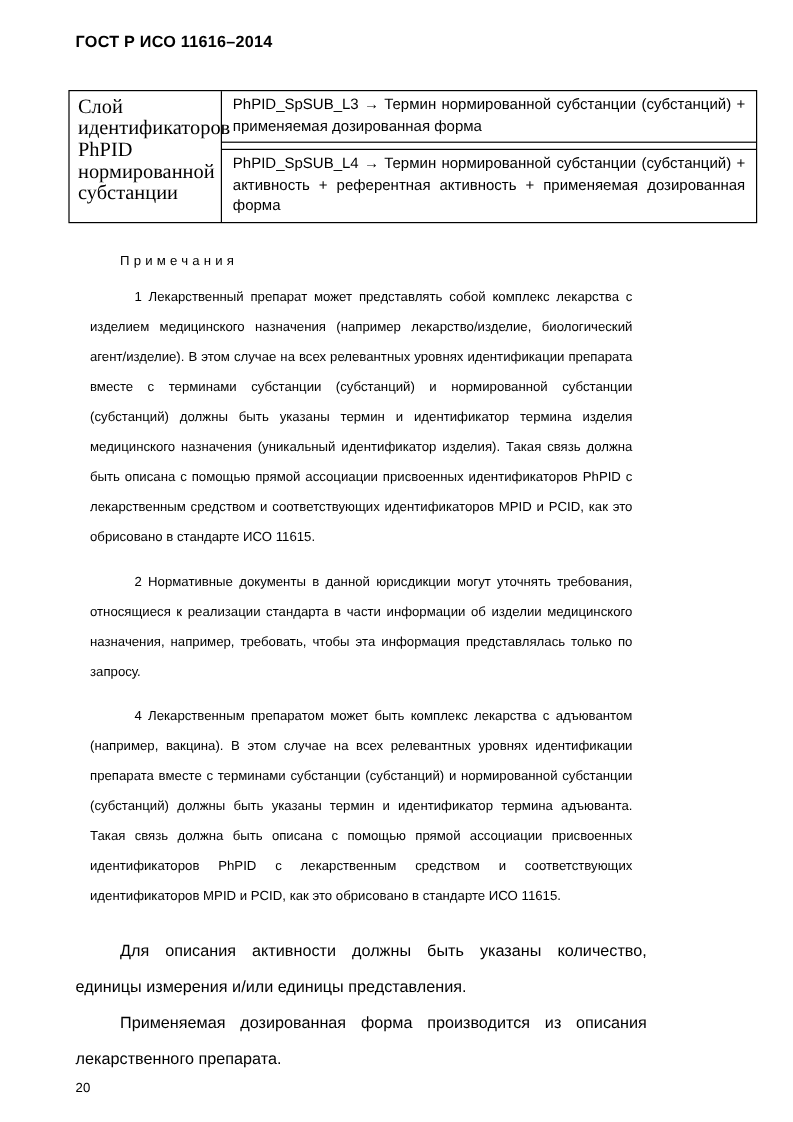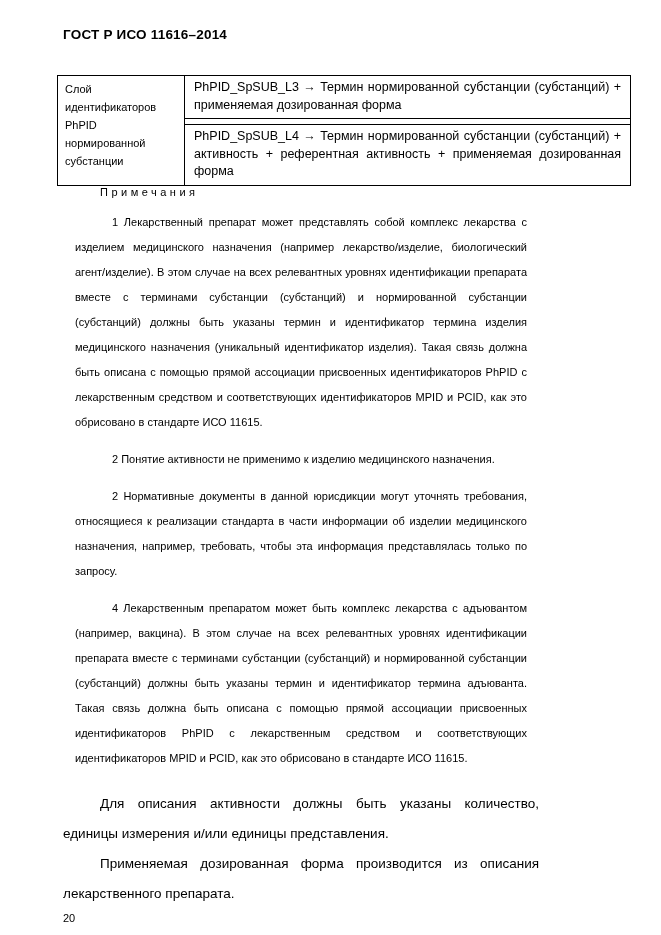--- a/index.html
+++ b/index.html
@@ -34,22 +34,23 @@
     margin-left: -6px;
     border: 1.5px solid #000;
     box-sizing: border-box;
   }
   .id-table .label-cell {
     width: 127px;
     flex: 0 0 127px;
     border-right: 1.5px solid #000;
     box-sizing: border-box;
     padding: 4px 6px 4px 7px;
-    font-size: 11px;
+    font-size: 17px;
     line-height: 18px;
+    font-family: Liberation Serif, serif;
   }
   .id-table .rows-col {
     flex: 1 1 auto;
     display: flex;
     flex-direction: column;
   }
   .row-group + .row-group {
     border-top: 1px solid #000;
     margin-top: 5px;
   }
@@ -60,20 +61,21 @@
     padding: 3px 9px 4px 9px;
     font-size: 12.5px;
     line-height: 17.5px;
     text-align: justify;
   }
   .row-cell + .row-cell {
     border-top: 1px solid #000;
   }
   
   .notes-heading {
+    margin-top: 26px;
     font-size: 11px;
     letter-spacing: 3.5px;
     text-indent: 37px;
   }
   .note {
     margin: 12px;
     font-size: 11px;
     line-height: 25px;
     text-align: justify;
     text-indent: 37px;
@@ -110,21 +112,20 @@
       </div>
       <div class="row-group">
         <div class="row-cell">PhPID_SpSUB_L4 → Термин нормированной субстанции (субстанций) + активность + референтная активность + применяемая дозированная форма</div>
       </div>
     </div>
   </div>
 
   <div class="notes-heading">Примечания</div>
 
   <p class="note">1 Лекарственный препарат может представлять собой комплекс лекарства с изделием медицинского назначения (например лекарство/изделие, биологический агент/изделие). В этом случае на всех релевантных уровнях идентификации препарата вместе с терминами субстанции (субстанций) и нормированной субстанции (субстанций) должны быть указаны термин и идентификатор термина изделия медицинского назначения (уникальный идентификатор изделия). Такая связь должна быть описана с помощью прямой ассоциации присвоенных идентификаторов PhPID с лекарственным средством и соответствующих идентификаторов MPID и PCID, как это обрисовано в стандарте ИСО 11615.</p>
-  <p class="note">2 Понятие активности не применимо к изделию медицинского назначения.</p>
   <p class="note">2 Нормативные документы в данной юрисдикции могут уточнять требования, относящиеся к реализации стандарта в части информации об изделии медицинского назначения, например, требовать, чтобы эта информация представлялась только по запросу.</p>
   <p class="note">4 Лекарственным препаратом может быть комплекс лекарства с адъювантом (например, вакцина). В этом случае на всех релевантных уровнях идентификации препарата вместе с терминами субстанции (субстанций) и нормированной субстанции (субстанций) должны быть указаны термин и идентификатор термина адъюванта. Такая связь должна быть описана с помощью прямой ассоциации присвоенных идентификаторов PhPID с лекарственным средством и соответствующих идентификаторов MPID и PCID, как это обрисовано в стандарте ИСО 11615.</p>
 
   <p class="body-par first">Для описания активности должны быть указаны количество, единицы измерения и/или единицы представления.</p>
   <p class="body-par">Применяемая дозированная форма производится из описания лекарственного препарата.</p>
 
   <div class="page-number">20</div>
 
 </div>
 

